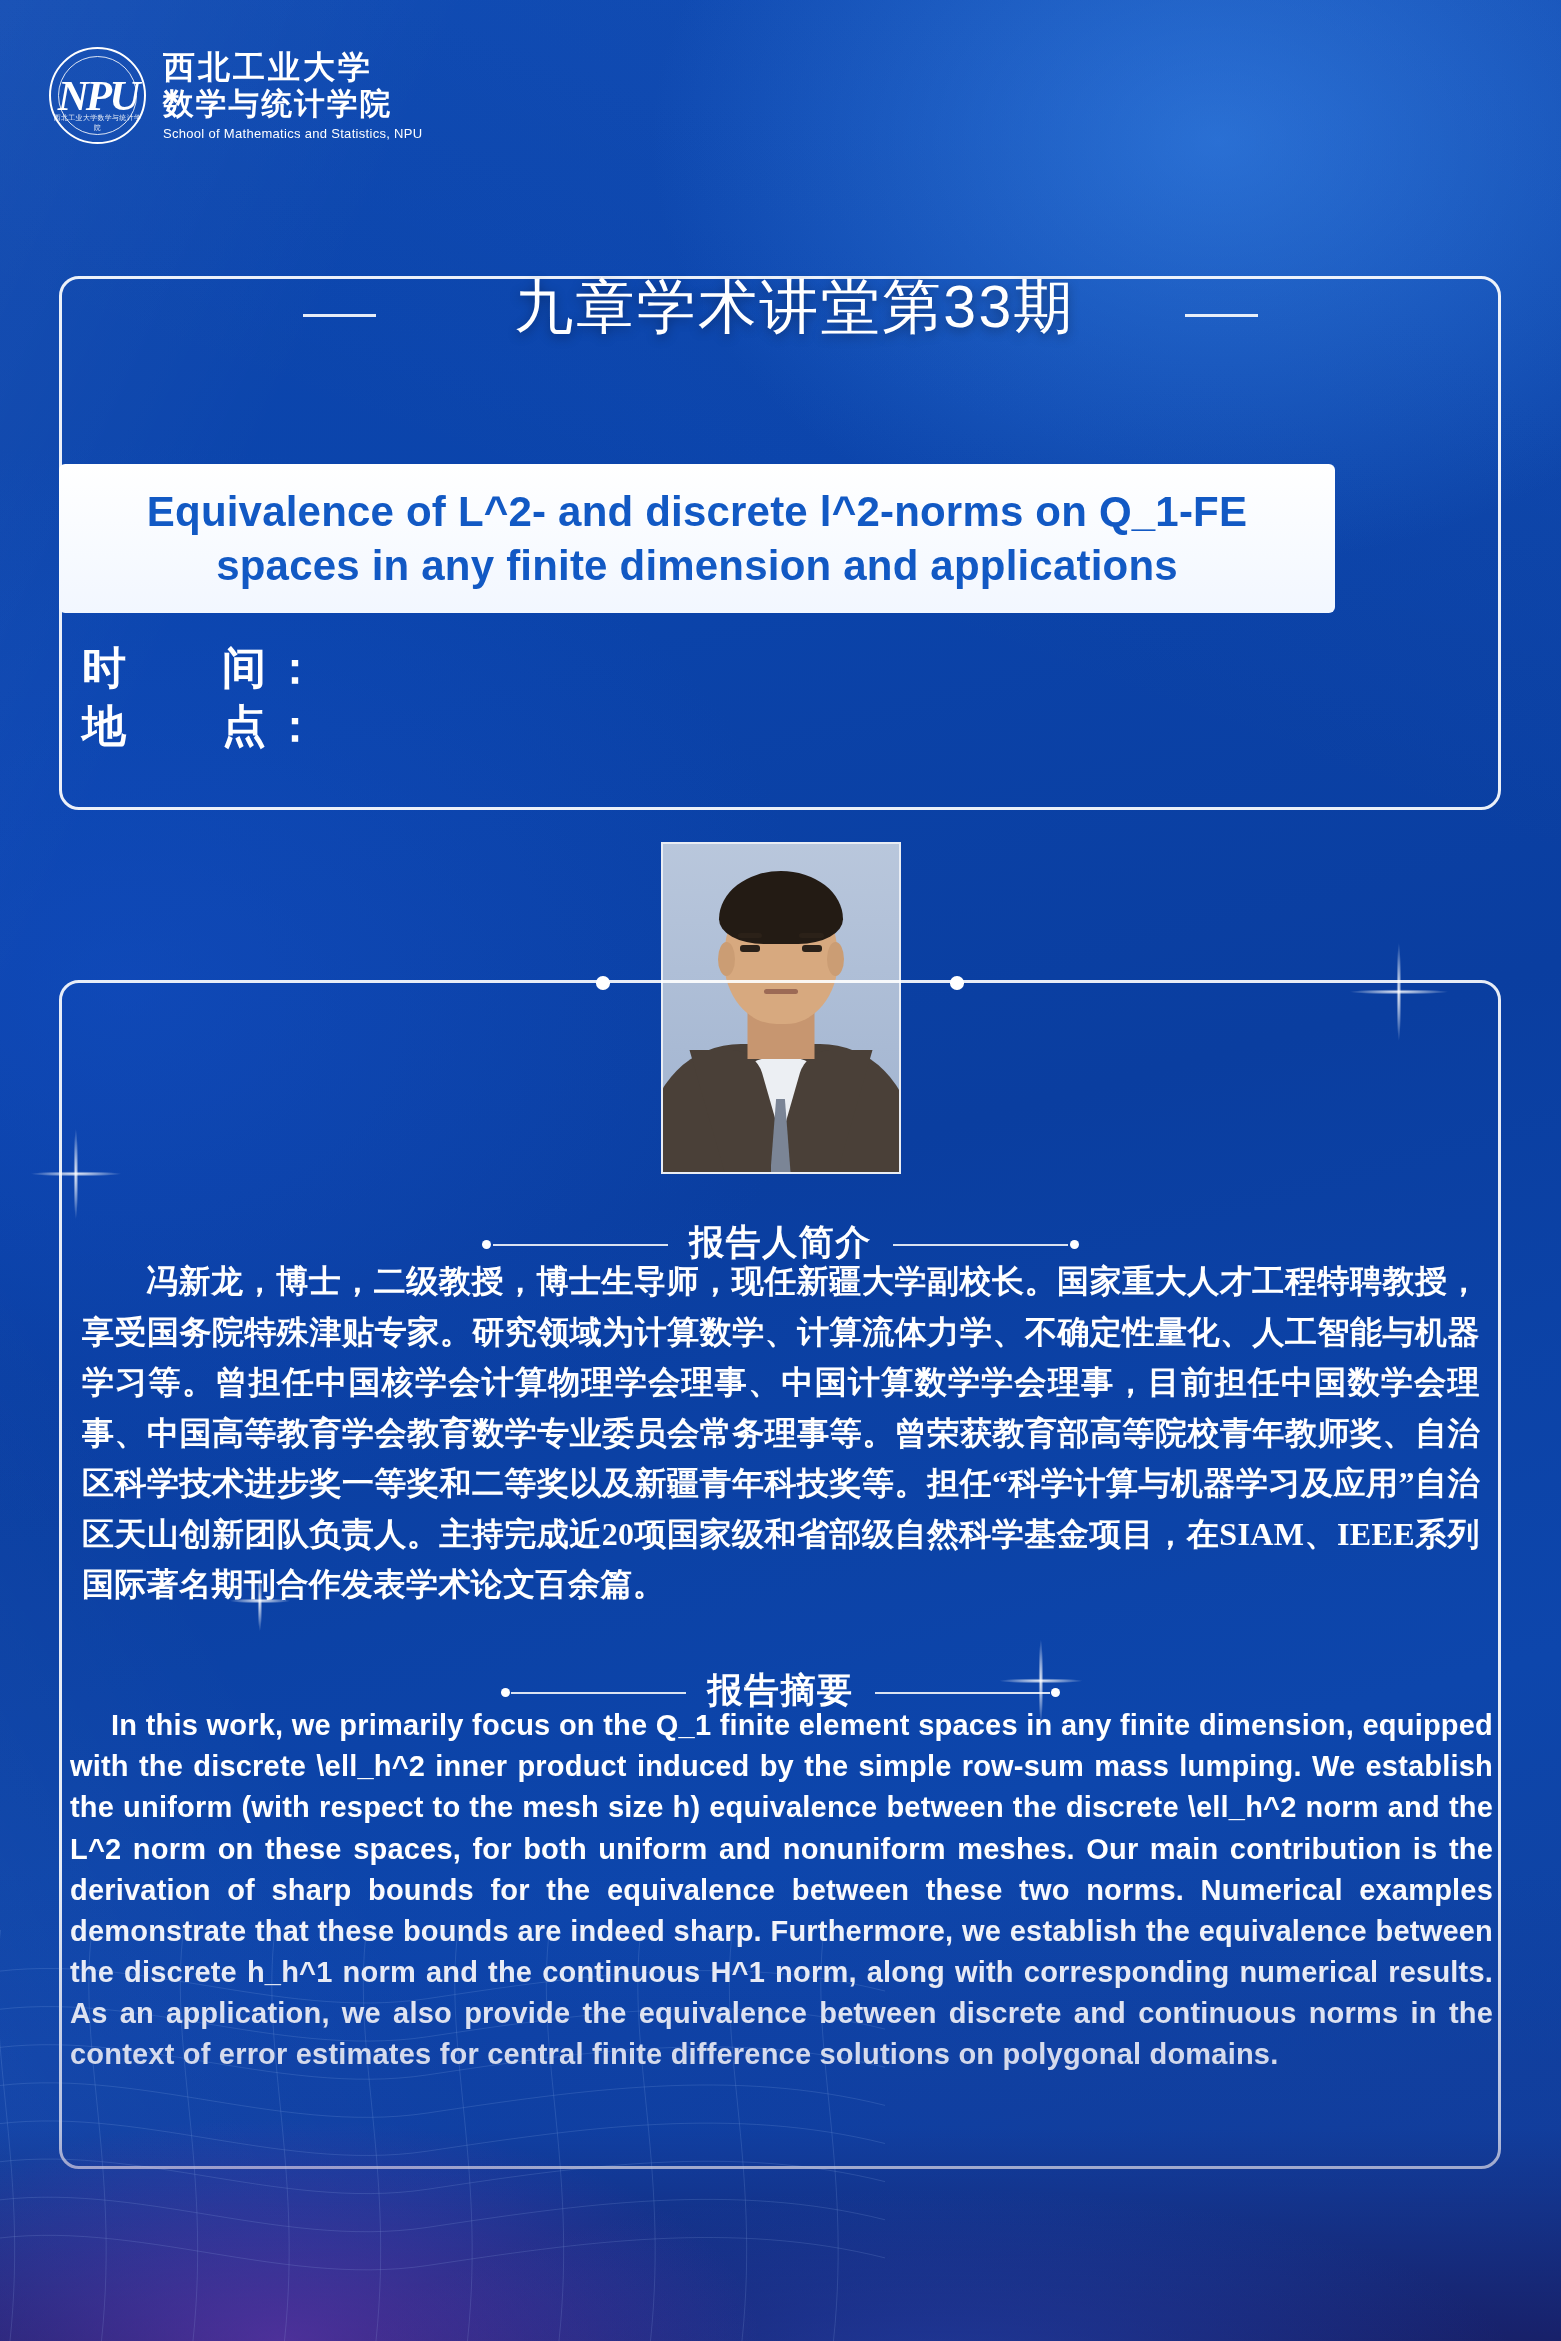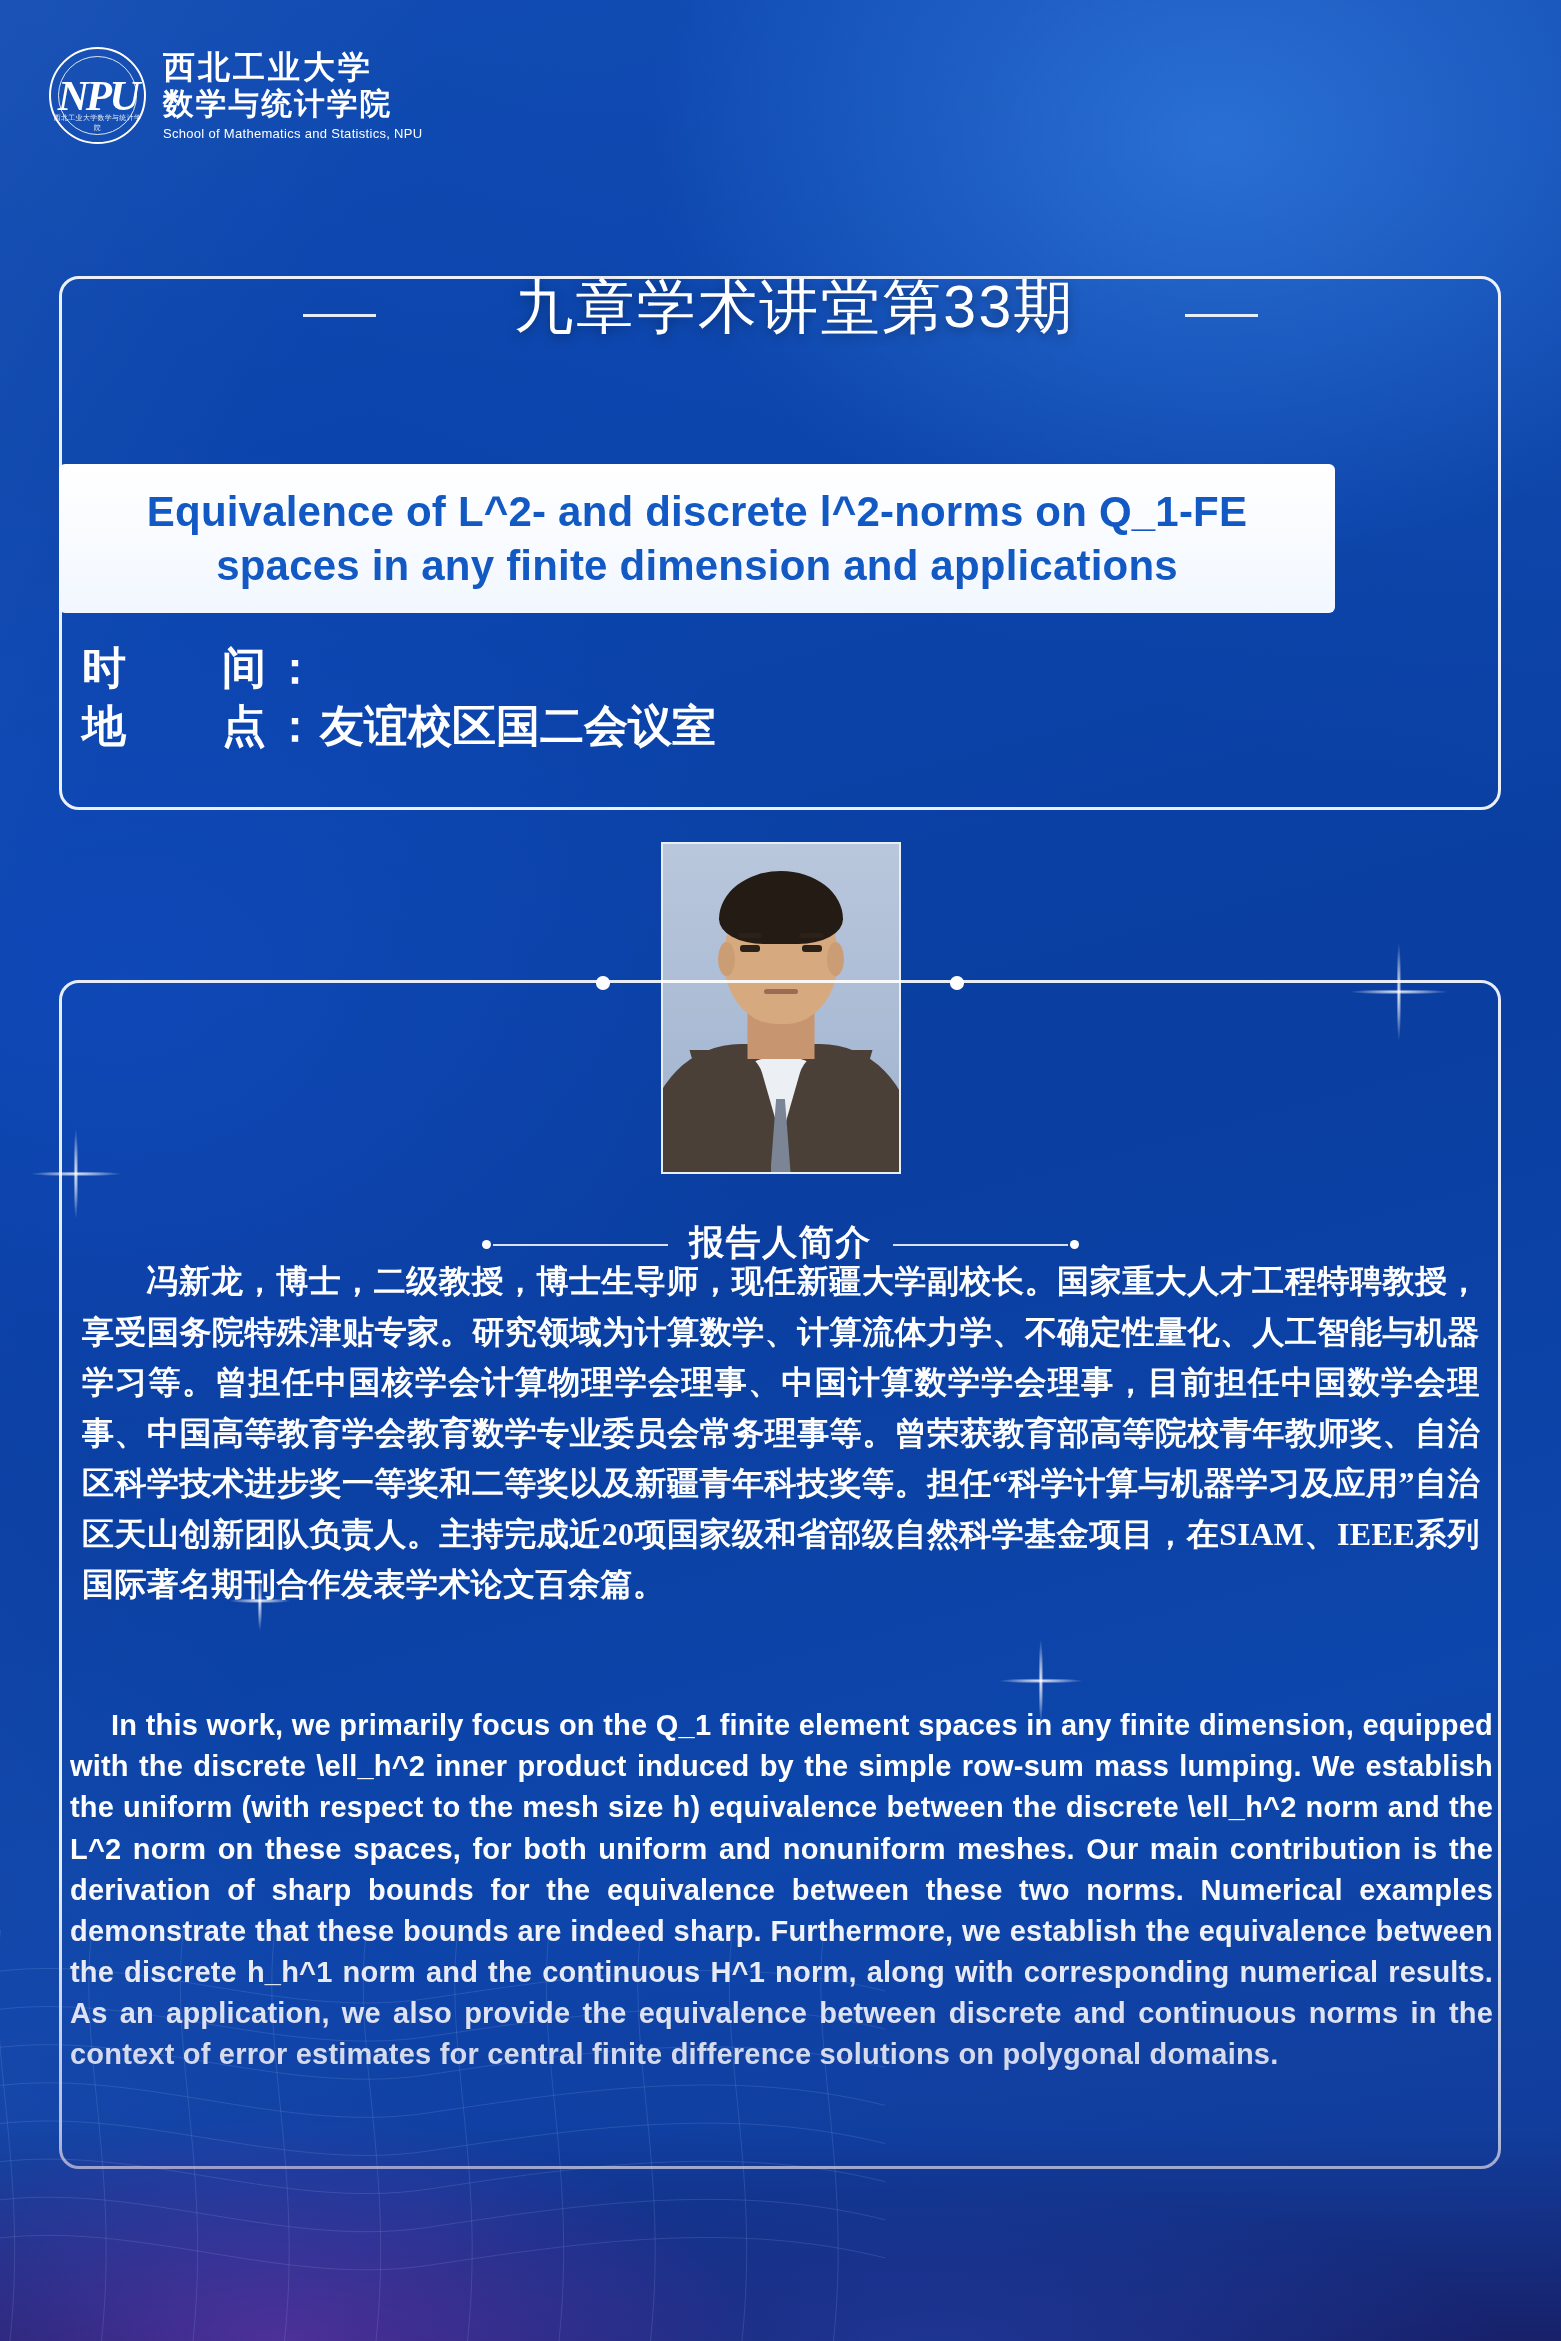--- a/index.html
+++ b/index.html
@@ -474,21 +474,20 @@
   </div>
 
   <div class="info-block">
     <div class="info-row">
       <span class="info-label">时　间</span>
       <span class="info-colon">：</span>
     </div>
     <div class="info-row">
       <span class="info-label">地　点</span>
       <span class="info-colon">：</span>
-      <span>友谊校区国二会议室</span>
     </div>
   </div>
 
   <div class="photo-frame">
     <div class="photo-bg"></div>
     <div class="ph-shoulders"></div>
     <div class="ph-shirt"></div>
     <div class="ph-lapel-l"></div>
     <div class="ph-lapel-r"></div>
     <div class="ph-tie"></div>
@@ -508,20 +507,23 @@
     <div class="frame-dot d1"></div>
     <div class="frame-dot d2"></div>
   </div>
 
   <div class="section-head" id="bio-head">
     <span class="hr-l"></span><span>报告人简介</span><span class="hr-r"></span>
   </div>
 
   <div class="bio-text">冯新龙，博士，二级教授，博士生导师，现任新疆大学副校长。国家重大人才工程特聘教授，享受国务院特殊津贴专家。研究领域为计算数学、计算流体力学、不确定性量化、人工智能与机器学习等。曾担任中国核学会计算物理学会理事、中国计算数学学会理事，目前担任中国数学会理事、中国高等教育学会教育数学专业委员会常务理事等。曾荣获教育部高等院校青年教师奖、自治区科学技术进步奖一等奖和二等奖以及新疆青年科技奖等。担任“科学计算与机器学习及应用”自治区天山创新团队负责人。主持完成近20项国家级和省部级自然科学基金项目，在SIAM、IEEE系列国际著名期刊合作发表学术论文百余篇。</div>
 
+  <div class="section-head" id="abstract-head">
+    <span class="hr-l"></span><span>报告摘要</span><span class="hr-r"></span>
+  </div>
 
   <div class="abstract-text">In this work, we primarily focus on the Q_1 finite element spaces in any finite dimension, equipped with the discrete \ell_h^2 inner product induced by the simple row-sum mass lumping. We establish the uniform (with respect to the mesh size h) equivalence between the discrete \ell_h^2 norm and the L^2 norm on these spaces, for both uniform and nonuniform meshes. Our main contribution is the derivation of sharp bounds for the equivalence between these two norms. Numerical examples demonstrate that these bounds are indeed sharp. Furthermore, we establish the equivalence between the discrete h_h^1 norm and the continuous H^1 norm, along with corresponding numerical results. As an application, we also provide the equivalence between discrete and continuous norms in the context of error estimates for central finite difference solutions on polygonal domains.</div>
 
   <div class="bottom-wave"></div>
   <div class="mesh">
     <svg width="915" height="427" viewBox="0 0 1200 560" fill="none">
       <g stroke="rgba(180,210,255,0.35)" stroke-width="1.2">
         <path d="M0 60 C200 20 400 120 600 90 S1000 30 1200 80"></path>
         <path d="M0 110 C200 70 400 170 600 140 S1000 80 1200 130"></path>
         <path d="M0 160 C200 120 400 220 600 190 S1000 130 1200 180"></path>

